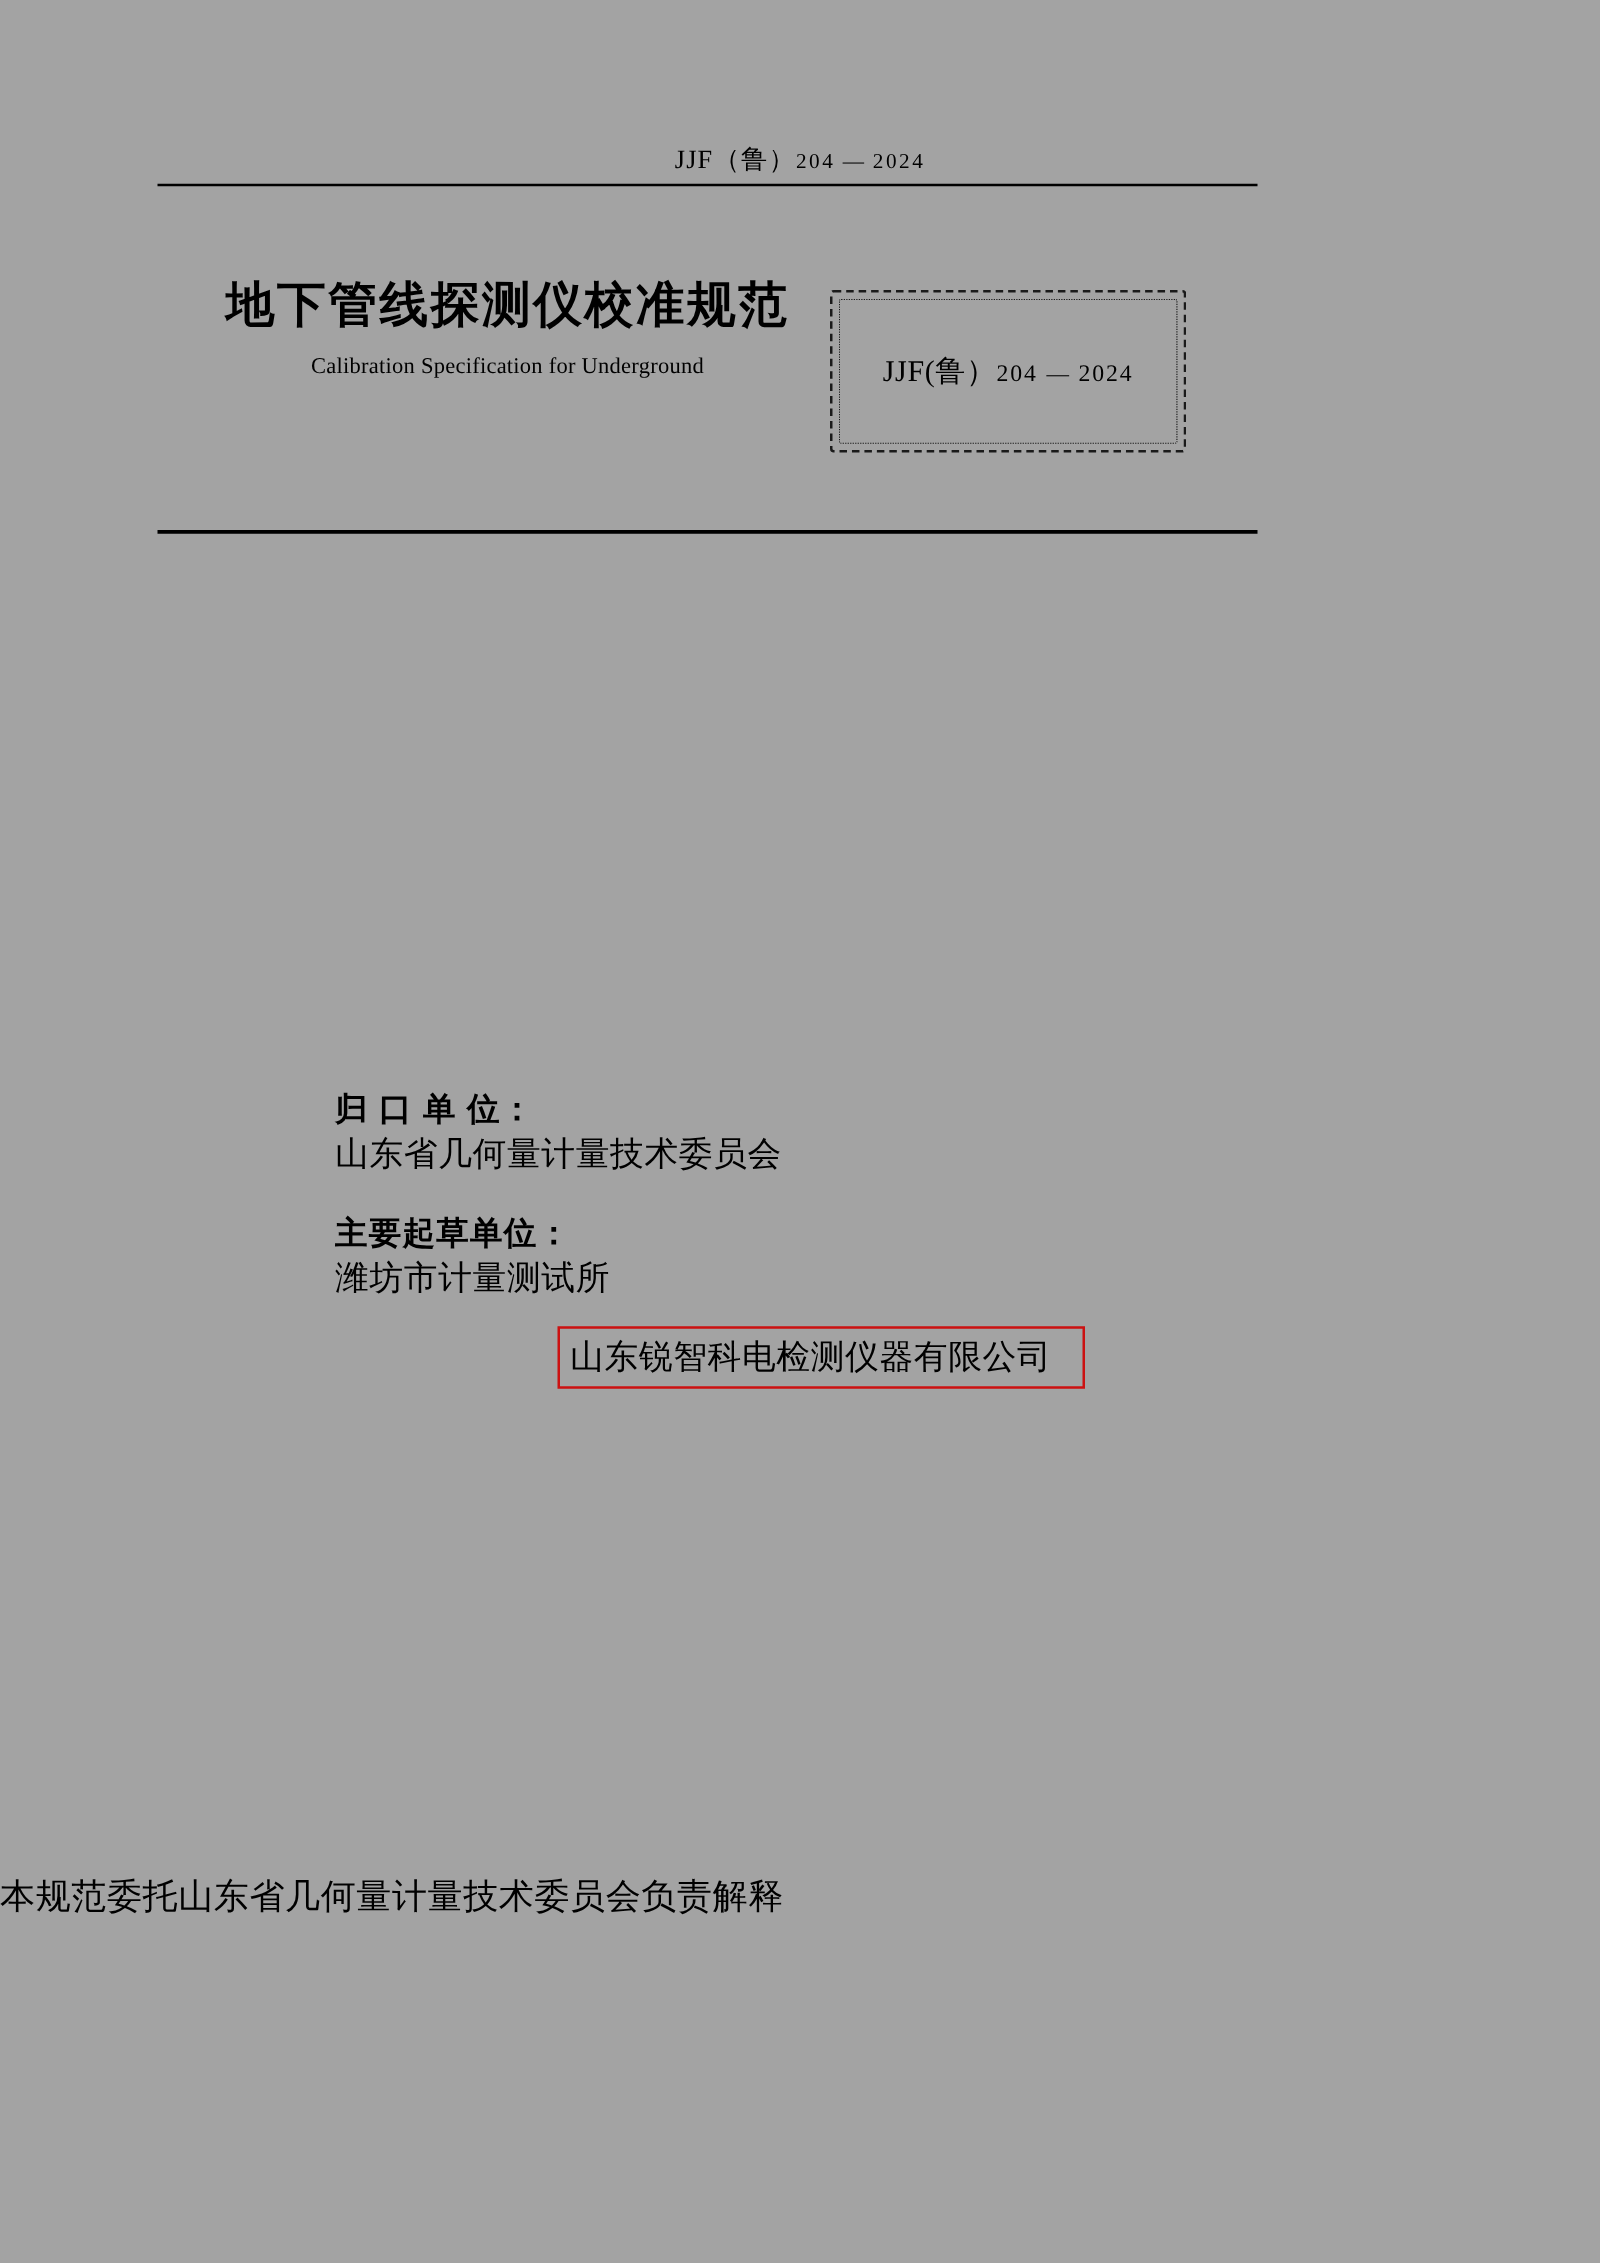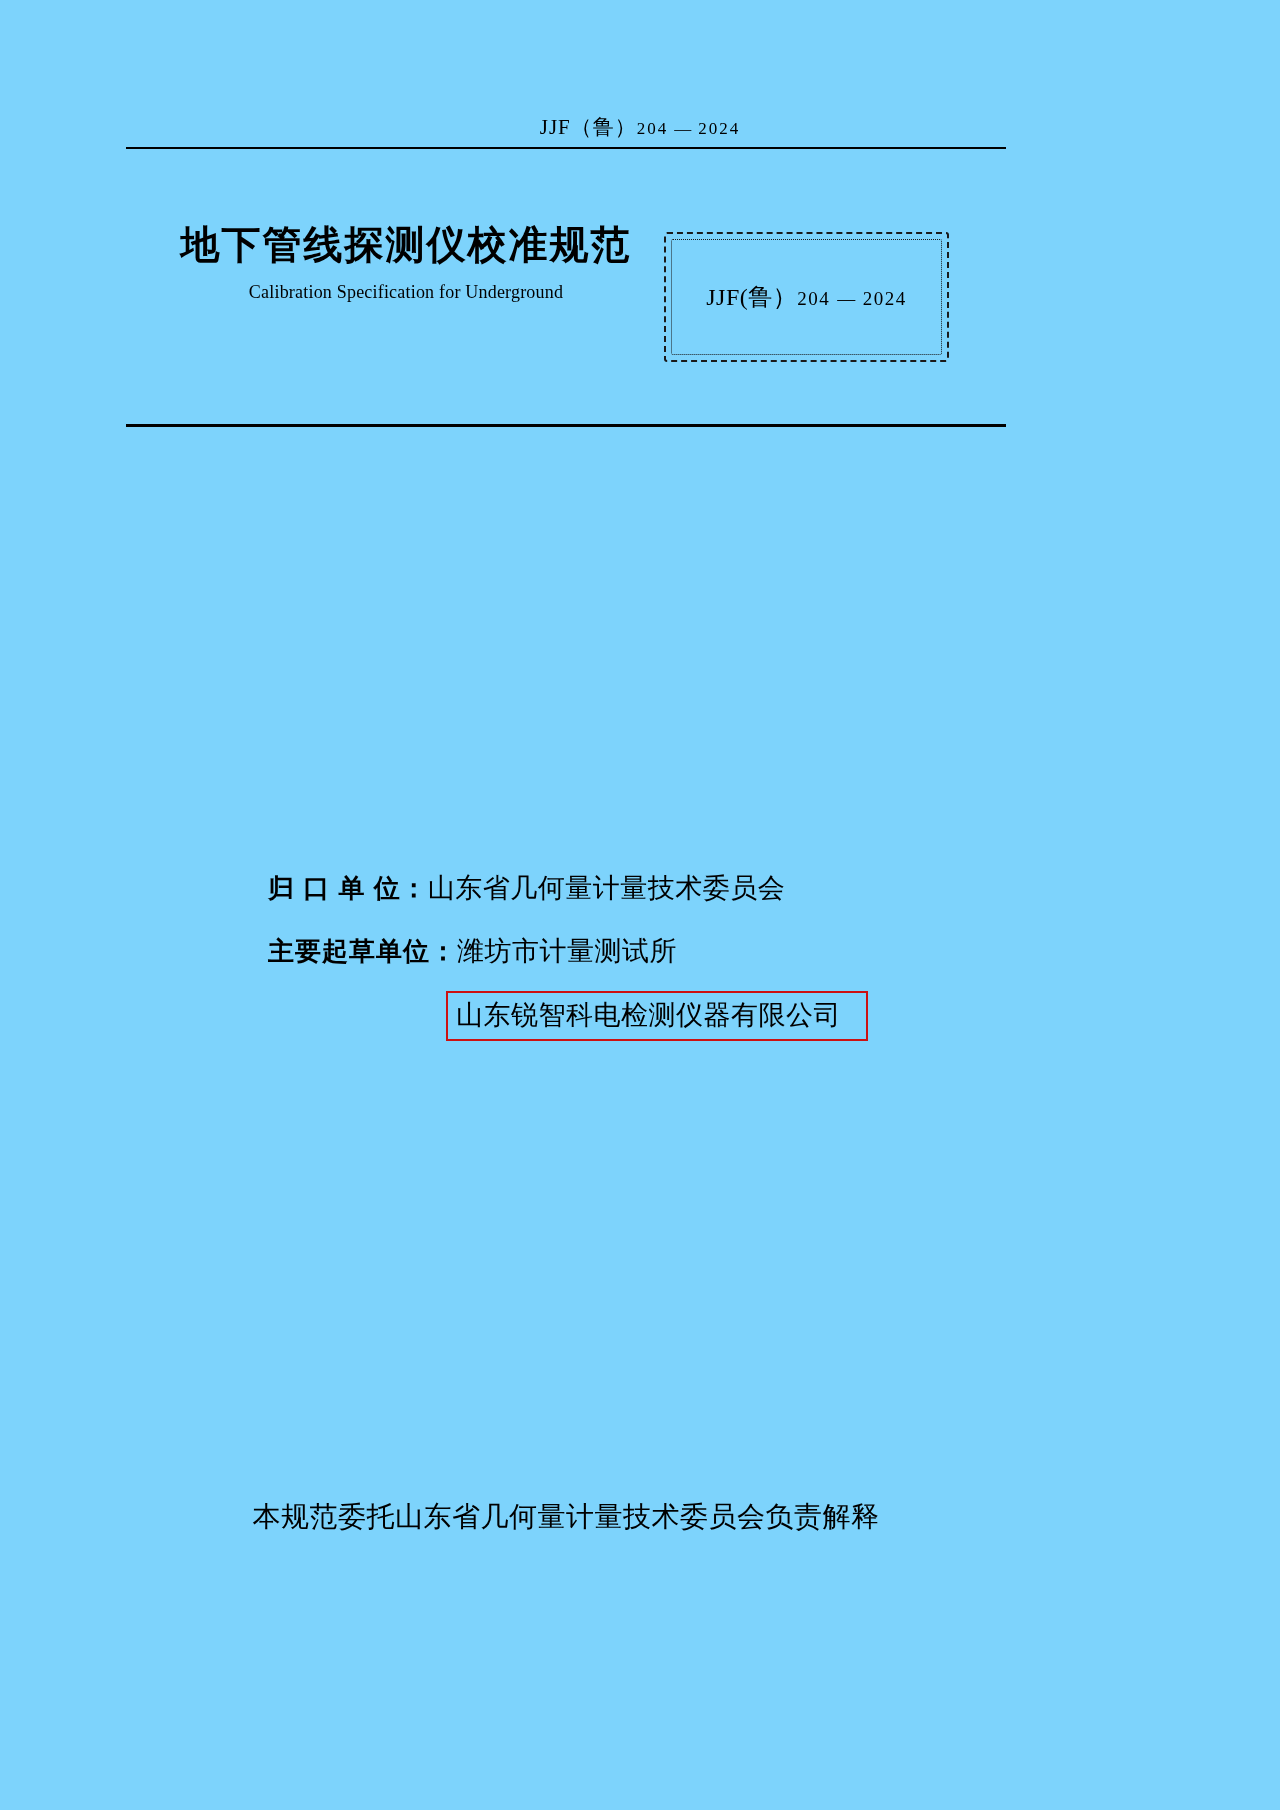--- a/index.html
+++ b/index.html
@@ -15,21 +15,21 @@
     color: #000000;
     overflow: hidden;
   }
 
   .page {
     position: absolute;
     left: 0;
     top: 0;
     width: 1280px;
     height: 1810px;
-    background: #7dd3fc;
+    background: #a3a3a3;
   }
 
   
   .header-code {
     position: absolute;
     left: 0;
     top: 113px;
     width: 1280px;
     text-align: center;
     font-family: "Liberation Serif", serif;
@@ -131,20 +131,21 @@
     left: 268px;
     top: 870px;
     width: 760px;
   }
   .org-row {
     display: flex;
     align-items: baseline;
     margin-bottom: 27px;
     font-size: 27px;
     line-height: 1.35;
+    flex-direction: column;
   }
   .org-label {
     font-family: "Liberation Sans", sans-serif;
     font-weight: bold;
     font-size: 26px;
     white-space: nowrap;
     letter-spacing: 1px;
   }
   .org-label.spaced {
     letter-spacing: 1px;
@@ -169,21 +170,21 @@
     white-space: nowrap;
     letter-spacing: 0.5px;
   }
 
   
   .footer-note {
     position: absolute;
     left: 0;
     top: 1498px;
     width: 1132px;
-    text-align: center;
+    text-align: left;
     font-family: "Liberation Serif", serif;
     font-size: 28px;
     letter-spacing: 0.5px;
   }
 </style>
 </head>
 <body>
 
 <div class="page">
 

